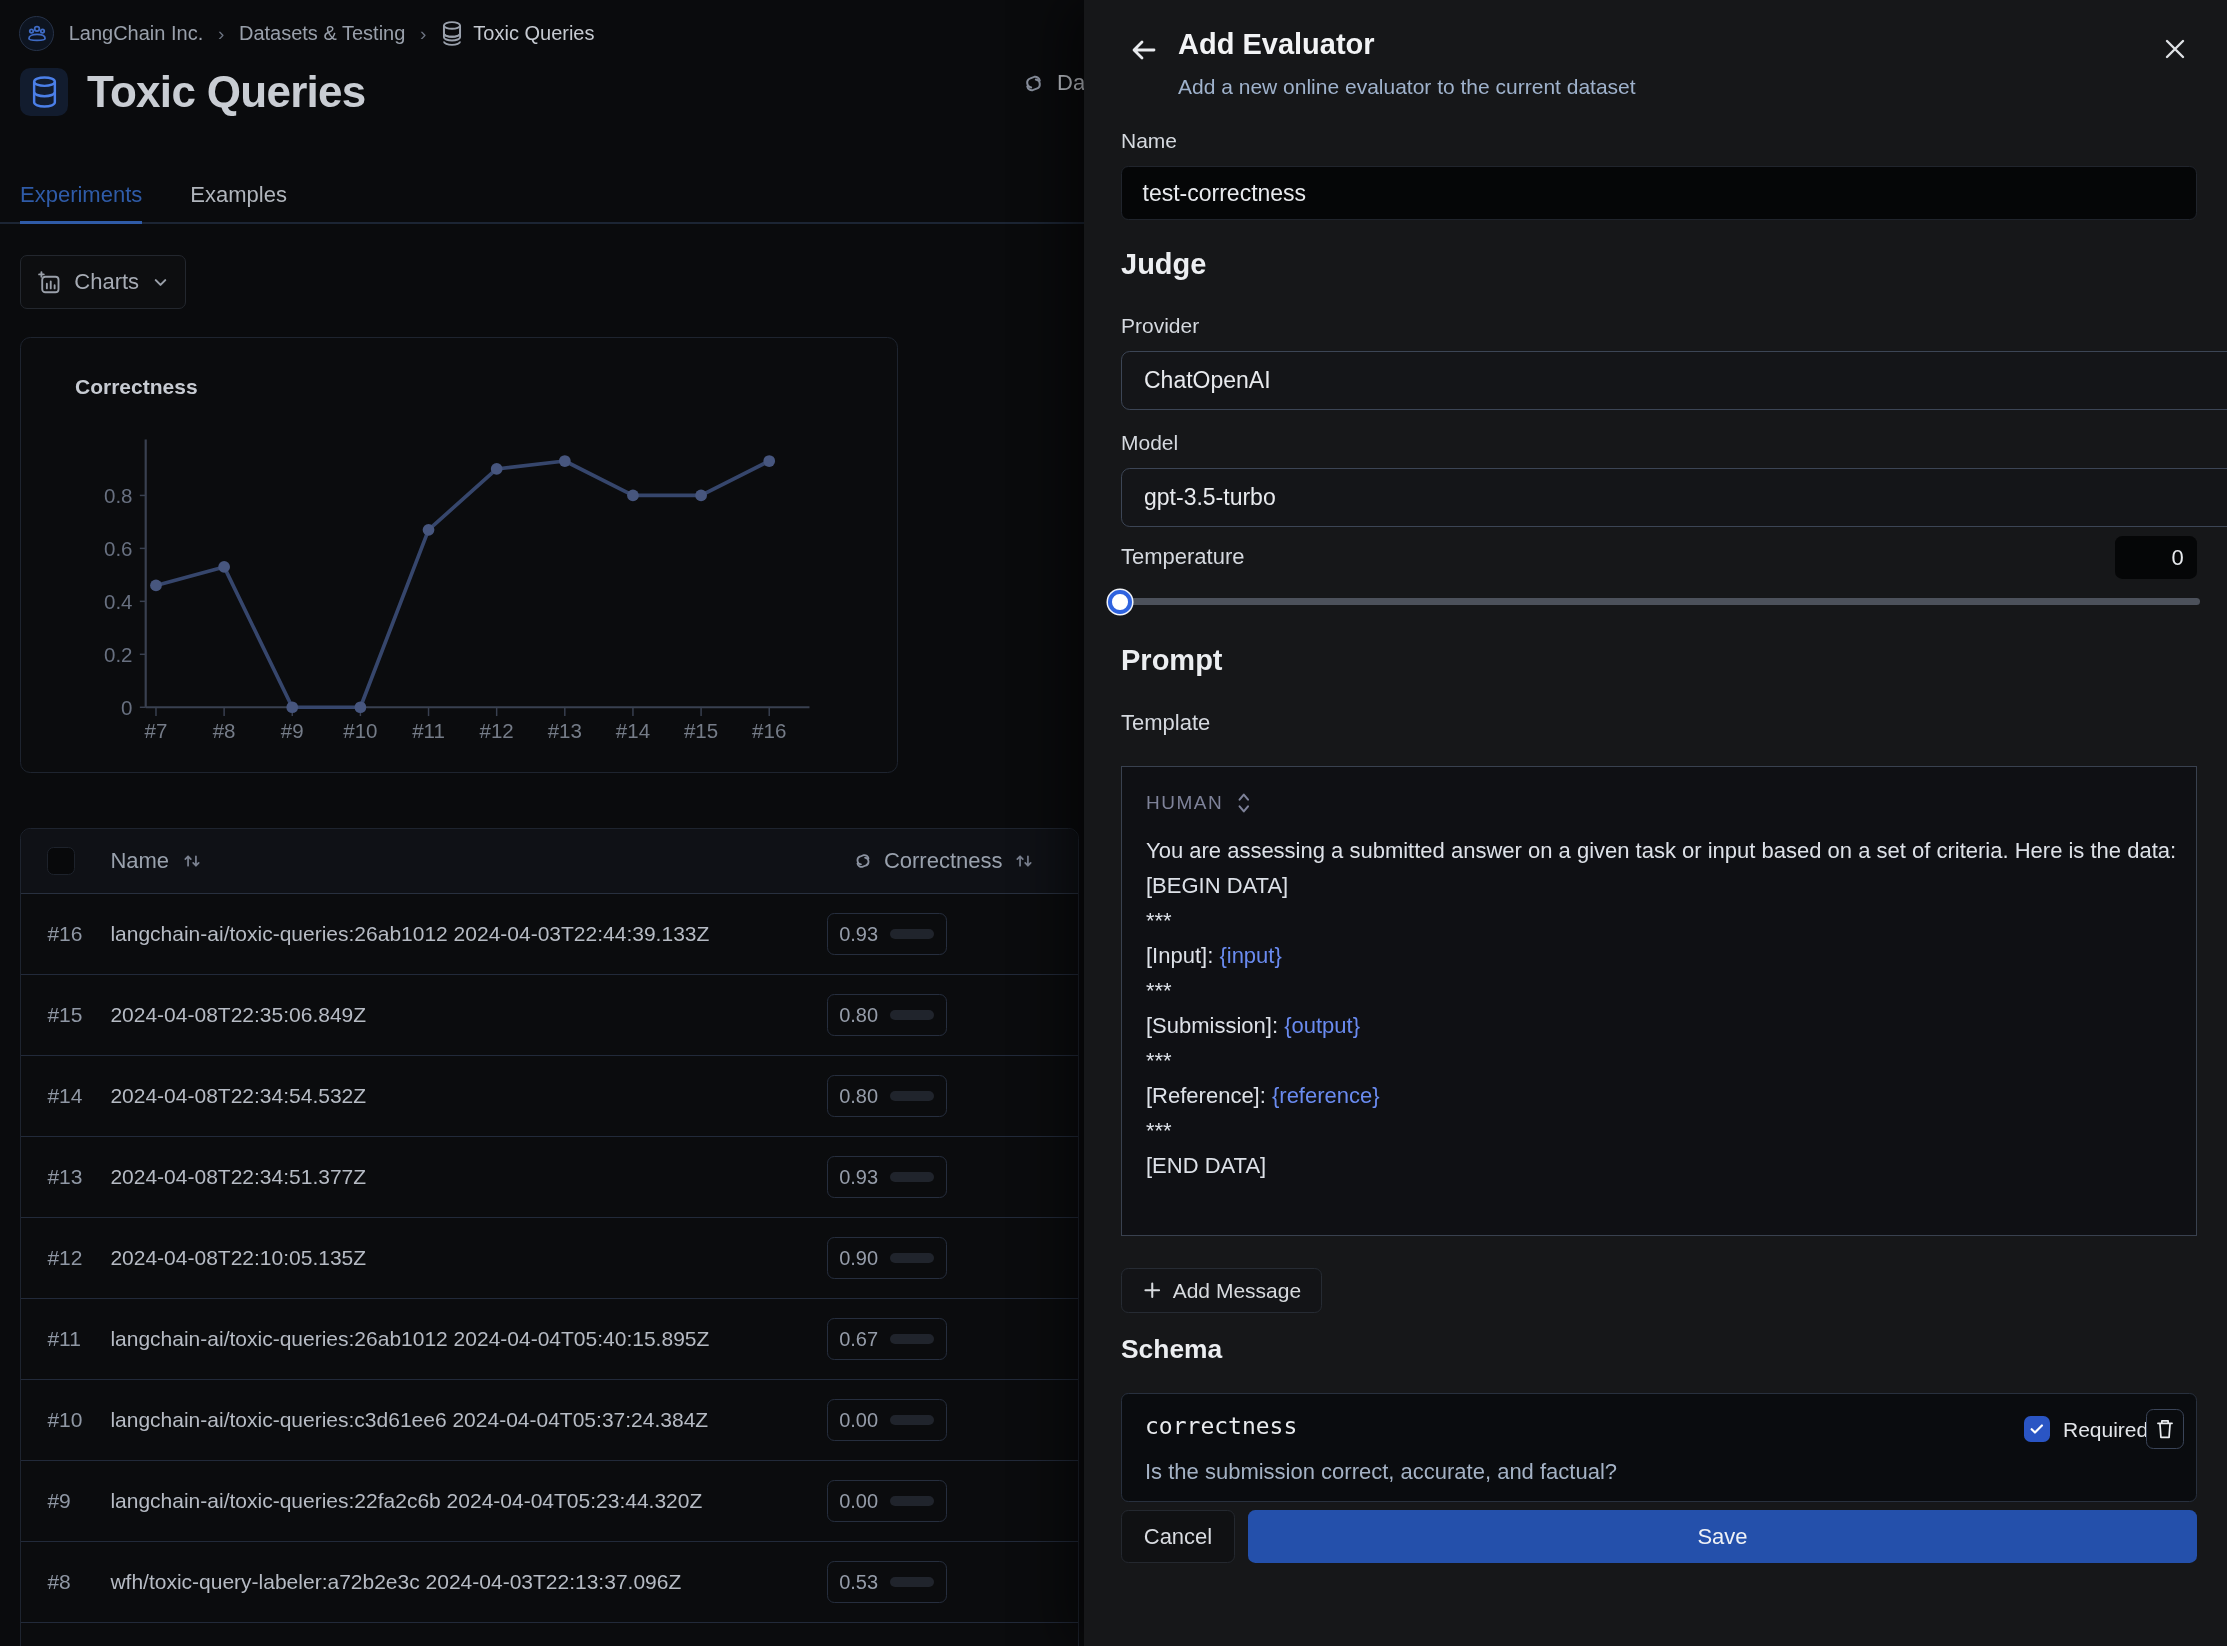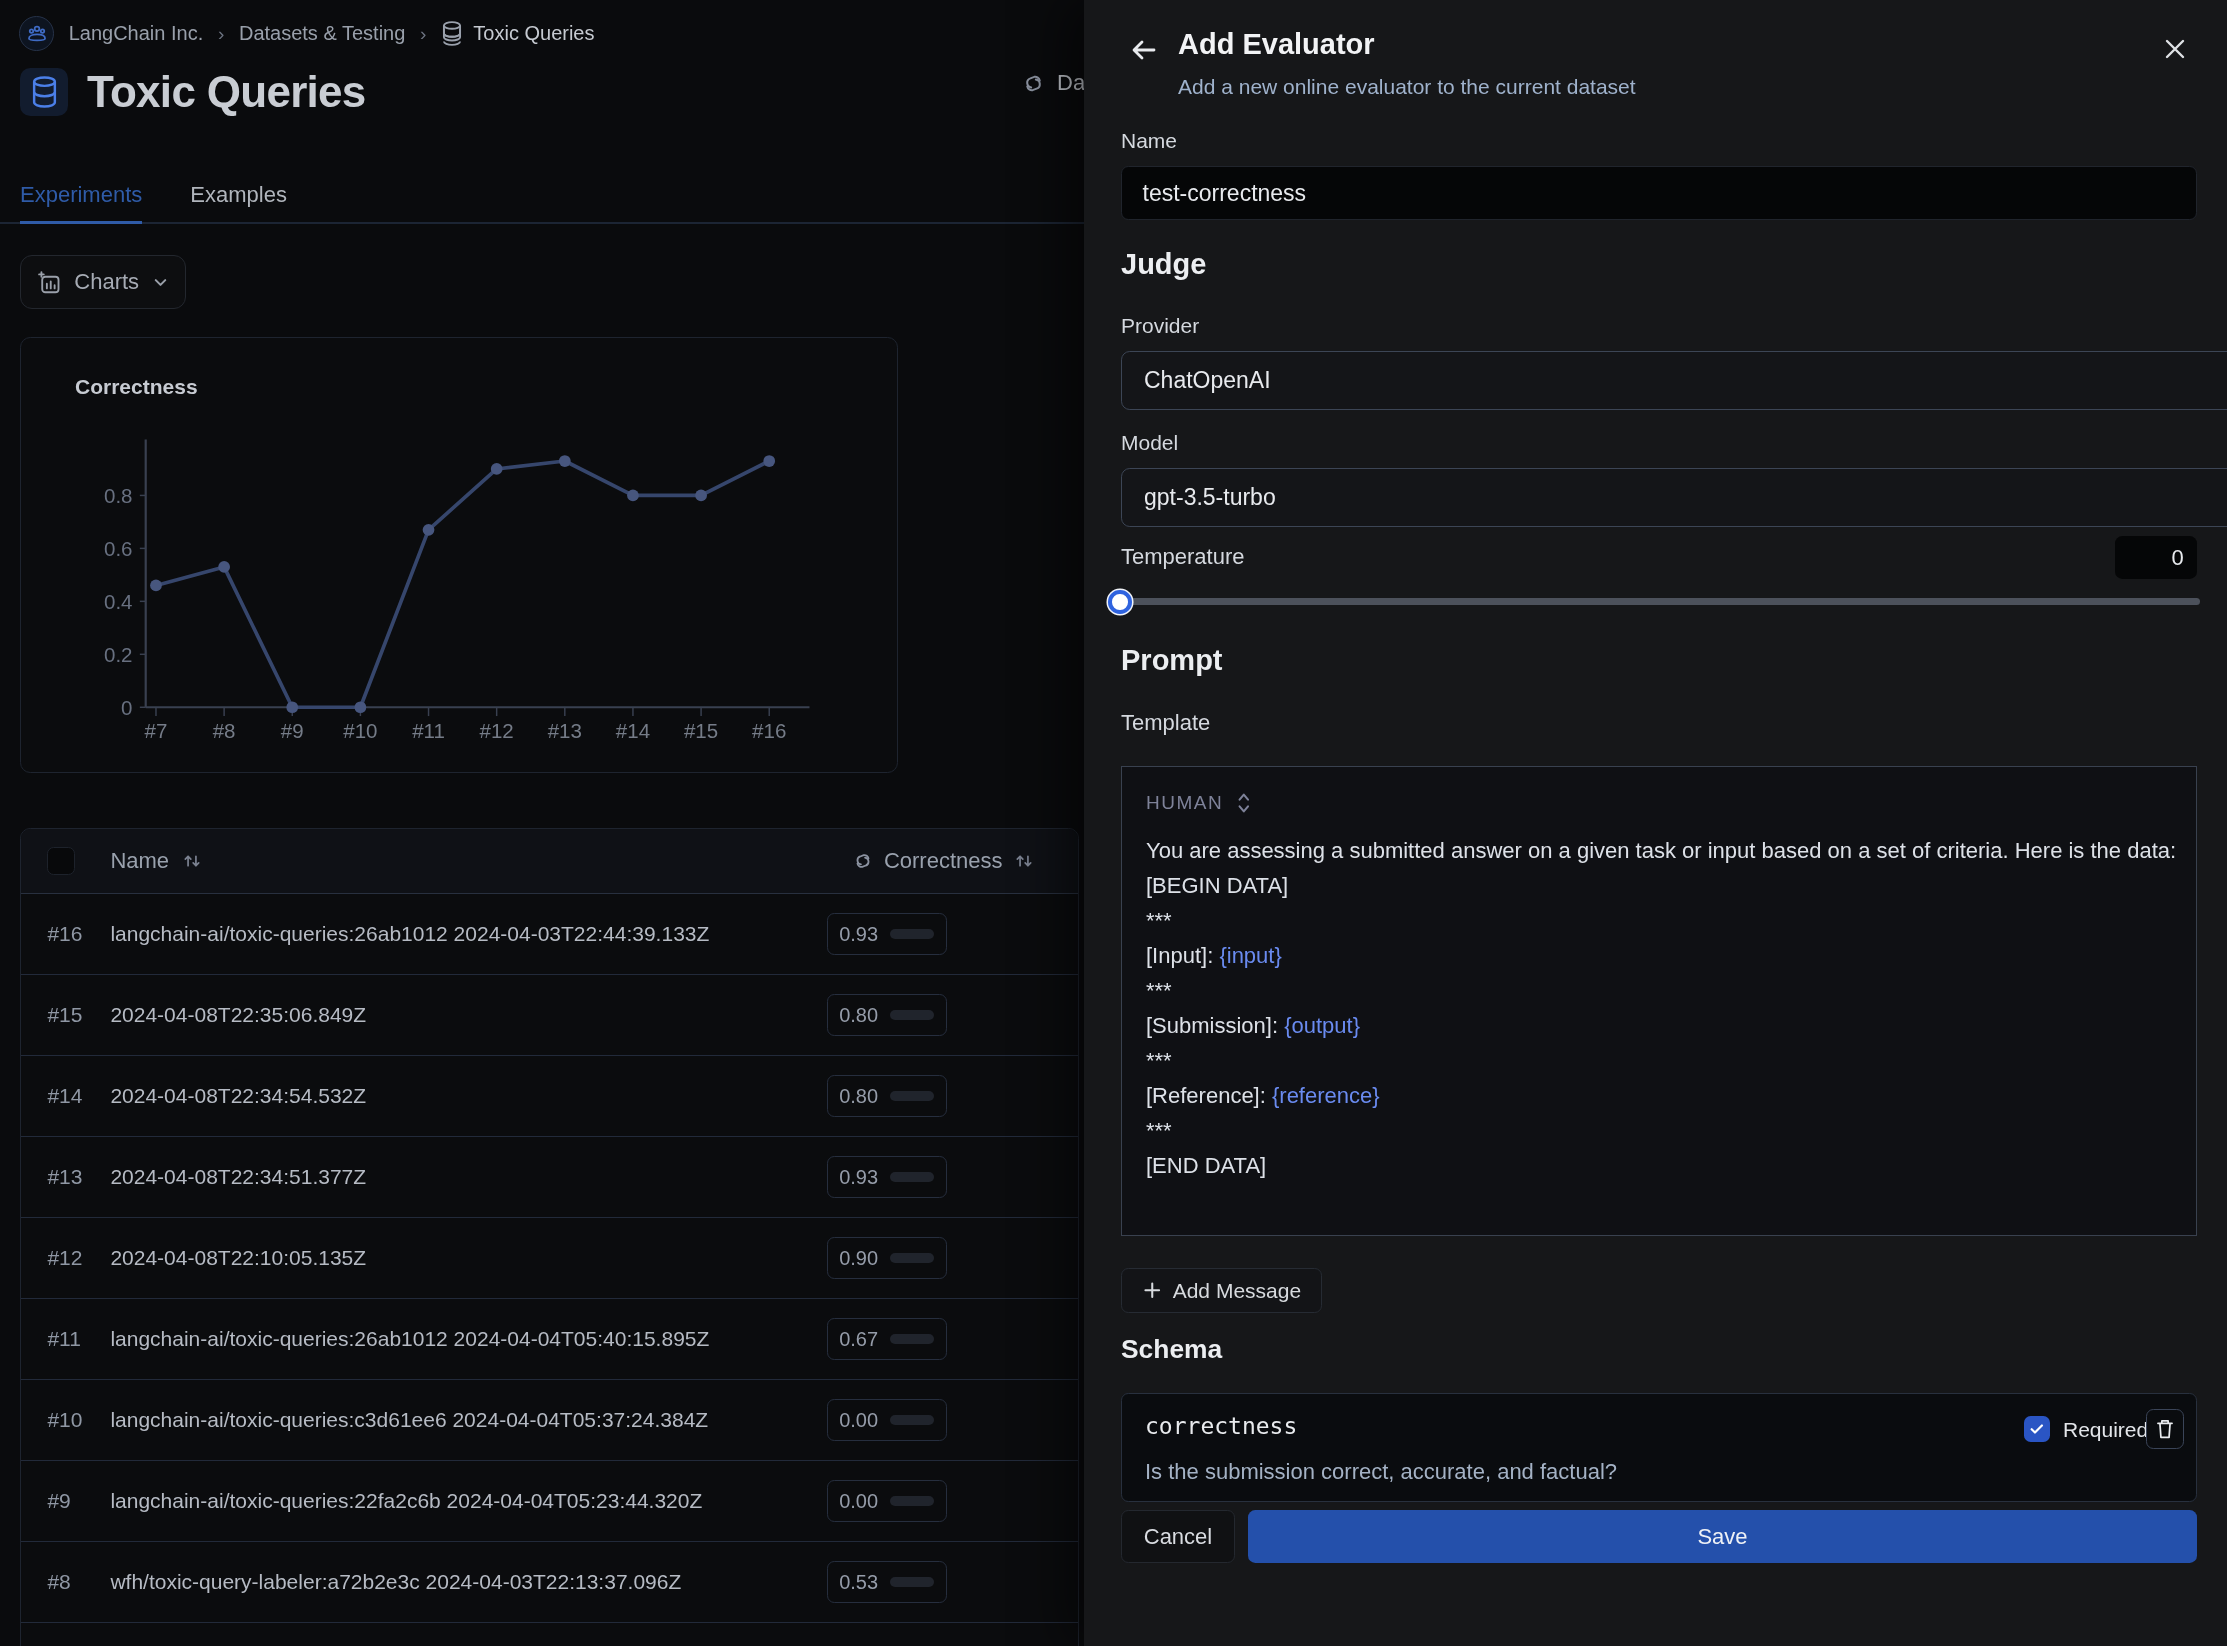--- a/index.html
+++ b/index.html
@@ -24,21 +24,21 @@
   .page-title { font-size:44px; font-weight:700; color:#c9cdd3; letter-spacing:-0.7px; }
 
   .header-link { position:absolute; left:1021px; top:70px; display:flex; align-items:center; gap:11px; font-size:22px; color:#c3c7ce; white-space:nowrap; }
 
   .tabs-border { position:absolute; left:0; top:222px; width:2227px; height:1.5px; background:#1c2534; }
   .tabs { position:absolute; left:20px; top:182px; display:flex; gap:48px; font-size:22px; }
   .tab { padding-bottom:12.5px; cursor:pointer; }
   .tab.active { color:#2f5ba7; border-bottom:3.7px solid #2f5ba7; }
   .tab.inactive { color:#b0b5bc; }
 
-  .charts-btn { position:absolute; left:20px; top:255px; width:166px; height:54px; border:1.5px solid #23272e; background:#0d0e10; border-radius:12px; display:flex; align-items:center; justify-content:center; gap:11.7px; color:#a6abb4; font-size:22px; cursor:pointer; }
+  .charts-btn { position:absolute; left:20px; top:255px; width:166px; height:54px; border:1.5px solid #23272e; background:#0d0e10; border-radius:7px; display:flex; align-items:center; justify-content:center; gap:11.7px; color:#a6abb4; font-size:22px; cursor:pointer; }
 
   .chart-card { position:absolute; left:20px; top:337px; width:878px; height:436px; border:1.5px solid #1e242f; border-radius:10.3px; background:#0b0c0e; }
   .chart-title { position:absolute; left:54px; top:37px; font-size:21px; font-weight:700; color:#c7cbd2; }
   .chart-svg { position:absolute; left:0; top:59px; }
 
   .table-card { position:absolute; left:20px; top:828px; width:1059px; height:819px; border:1.5px solid #1e242f; border-radius:10.3px 10.3px 0 0; background:#0b0c0e; overflow:hidden; }
   .t-header { height:65px; background:#0f1116; border-bottom:1.5px solid #28303f; display:flex; align-items:center; padding:0 26.4px; }
   .t-check-col { width:63px; }
   .t-checkbox { width:28px; height:28px; border-radius:6.6px; background:#08090b; border:1.5px solid #1d222b; cursor:pointer; }
   .t-name-col { flex:1; display:flex; align-items:center; gap:11.7px; color:#99a1ad; font-size:22px; }

